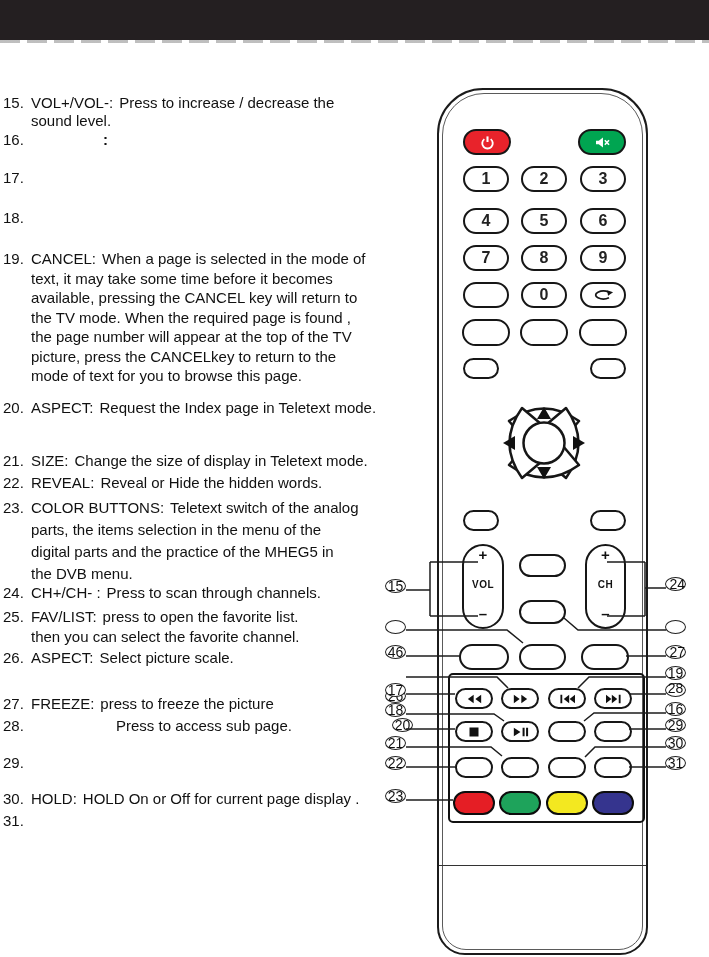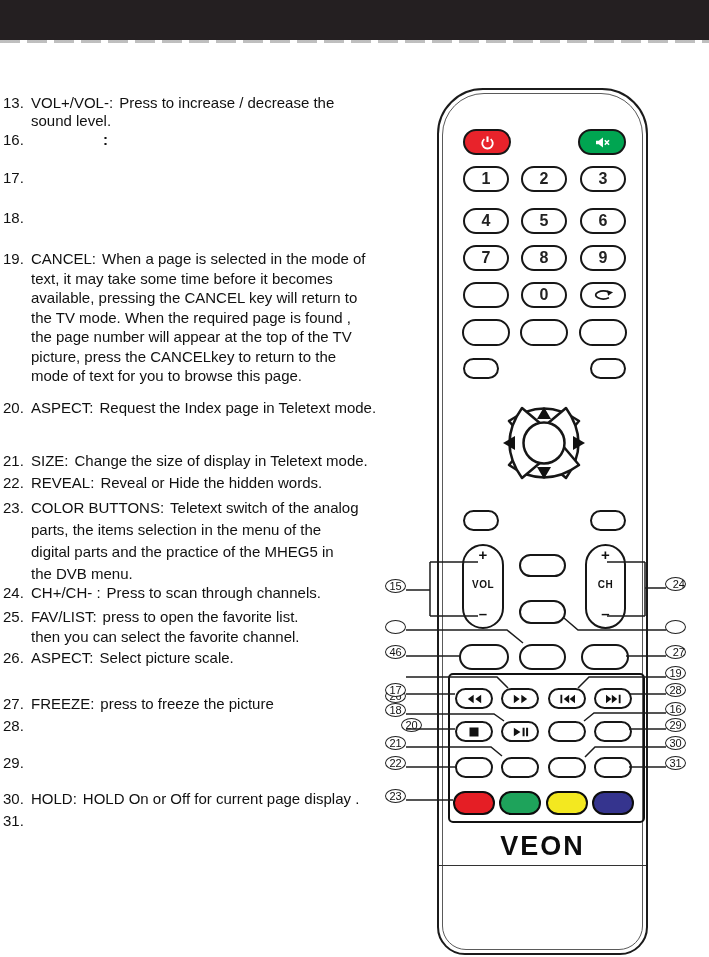--- a/index.html
+++ b/index.html
@@ -35,30 +35,30 @@
   .gridbox{position:absolute;left:9px;top:583px;width:197px;height:150px;box-sizing:border-box;
     border:2px solid #111;border-radius:5px;}
   .tkey{border-radius:12px;}
   .ckey{border-radius:12px;border-color:#0d0d0d;}
   .brand{position:absolute;left:0;top:741px;width:100%;text-align:center;
     font-size:27px;font-weight:bold;letter-spacing:2px;color:#0c0c0c;}
   .brandline{position:absolute;left:0;top:775px;width:100%;height:0;border-top:1.5px solid #333;}
   
   .callout{position:absolute;width:21px;height:14px;box-sizing:border-box;border:1.5px solid #222;
     border-radius:50%;background:#fff;display:flex;align-items:center;justify-content:center;
-    font-size:11px;color:#111;}
+    font-size:14px;color:#111;}
   #lines{position:absolute;left:0;top:0;pointer-events:none;}
 </style>
 </head>
 <body>
 
 <div class="scanbar"></div>
 <div class="scanbar-dashes"></div>
 
-<div class="item" style="top:94px"><span class="num">13.</span><span class="lbl">VOL+/VOL-:</span><span class="txt">Press to increase / decrease the
+<div class="item" style="top:94px"><span class="num">15.</span><span class="lbl">VOL+/VOL-:</span><span class="txt">Press to increase / decrease the
 sound level.</span></div>
 <div class="item item-16" style="top:131px"><span class="num">16.</span><span class="txt">:</span></div>
 <div class="item" style="top:169px">
     <span class="num">17.</span>
   </div>
 <div class="item" style="top:209px">
     <span class="num">18.</span>
   </div>
 <div class="item lh19" style="top:249px"><span class="num">19.</span><span class="lbl">CANCEL:</span><span class="txt">When a page is selected in the mode of
 text, it may take some time before it becomes
@@ -72,21 +72,21 @@
 <div class="item" style="top:474px"><span class="num">22.</span><span class="lbl">REVEAL:</span><span class="txt">Reveal or Hide the hidden words.</span></div>
 <div class="item lh22" style="top:497px"><span class="num">23.</span><span class="lbl">COLOR BUTTONS:</span><span class="txt">Teletext switch of the analog
 parts, the items selection in the menu of the
 digital parts and the practice of the MHEG5 in
 the DVB menu.</span></div>
 <div class="item" style="top:584px"><span class="num">24.</span><span class="lbl">CH+/CH- :</span><span class="txt">Press to scan through channels.</span></div>
 <div class="item lh20" style="top:607px"><span class="num">25.</span><span class="lbl">FAV/LIST:</span><span class="txt">press to open the favorite list.
 then you can select the favorite channel.</span></div>
 <div class="item" style="top:649px"><span class="num">26.</span><span class="lbl">ASPECT:</span><span class="txt">Select picture scale.</span></div>
 <div class="item" style="top:695px"><span class="num">27.</span><span class="lbl">FREEZE:</span><span class="txt">press to freeze the picture</span></div>
-<div class="item item-28" style="top:717px"><span class="num">28.</span></div>
+<div class="item item-28" style="top:717px"><span class="num">28.</span><span class="txt">Press to access sub page.</span></div>
 <div class="item" style="top:754px">
     <span class="num">29.</span>
   </div>
 <div class="item" style="top:790px"><span class="num">30.</span><span class="lbl">HOLD:</span><span class="txt">HOLD On or Off for current page display .</span></div>
 <div class="item" style="top:812px">
     <span class="num">31.</span>
   </div>
 
 <div id="remote">
   <div class="inner-line"></div>
@@ -217,21 +217,20 @@
   <div class="key tkey" style="left:155px;top:631px;width:38px;height:21px;"></div>
   <div class="key tkey" style="left:16px;top:667px;width:38px;height:21px;"></div>
   <div class="key tkey" style="left:62px;top:667px;width:38px;height:21px;"></div>
   <div class="key tkey" style="left:109px;top:667px;width:38px;height:21px;"></div>
   <div class="key tkey" style="left:155px;top:667px;width:38px;height:21px;"></div>
   <div class="key ckey" style="left:14px;top:701px;width:42px;height:24px;background:#e51e25;"></div>
   <div class="key ckey" style="left:60px;top:701px;width:42px;height:24px;background:#1ea35b;"></div>
   <div class="key ckey" style="left:107px;top:701px;width:42px;height:24px;background:#f3e820;"></div>
   <div class="key ckey" style="left:153px;top:701px;width:42px;height:24px;background:#35348e;"></div>
 
-  <div class="brand">VEON</div>
   <div class="brandline"></div>
 </div>
 
 <div class="callout" style="left:385px;top:579px;">
     <span>15</span>
   </div>
 <div class="callout" style="left:385px;top:620px;">
     <span></span>
   </div>
 <div class="callout" style="left:385px;top:645px;">
@@ -239,21 +238,21 @@
   </div>
 <div class="callout" style="left:385px;top:666px;margin-top:23px;">
     <span>26</span>
   </div>
 <div class="callout" style="left:385px;top:683px;">
     <span>17</span>
   </div>
 <div class="callout" style="left:385px;top:703px;">
     <span>18</span>
   </div>
-<div class="callout" style="left:401px;top:718px;">
+<div class="callout" style="left:392px;top:718px;">
     <span>20</span>
   </div>
 <div class="callout" style="left:385px;top:736px;">
     <span>21</span>
   </div>
 <div class="callout" style="left:385px;top:756px;">
     <span>22</span>
   </div>
 <div class="callout" style="left:385px;top:789px;">
     <span>23</span>

